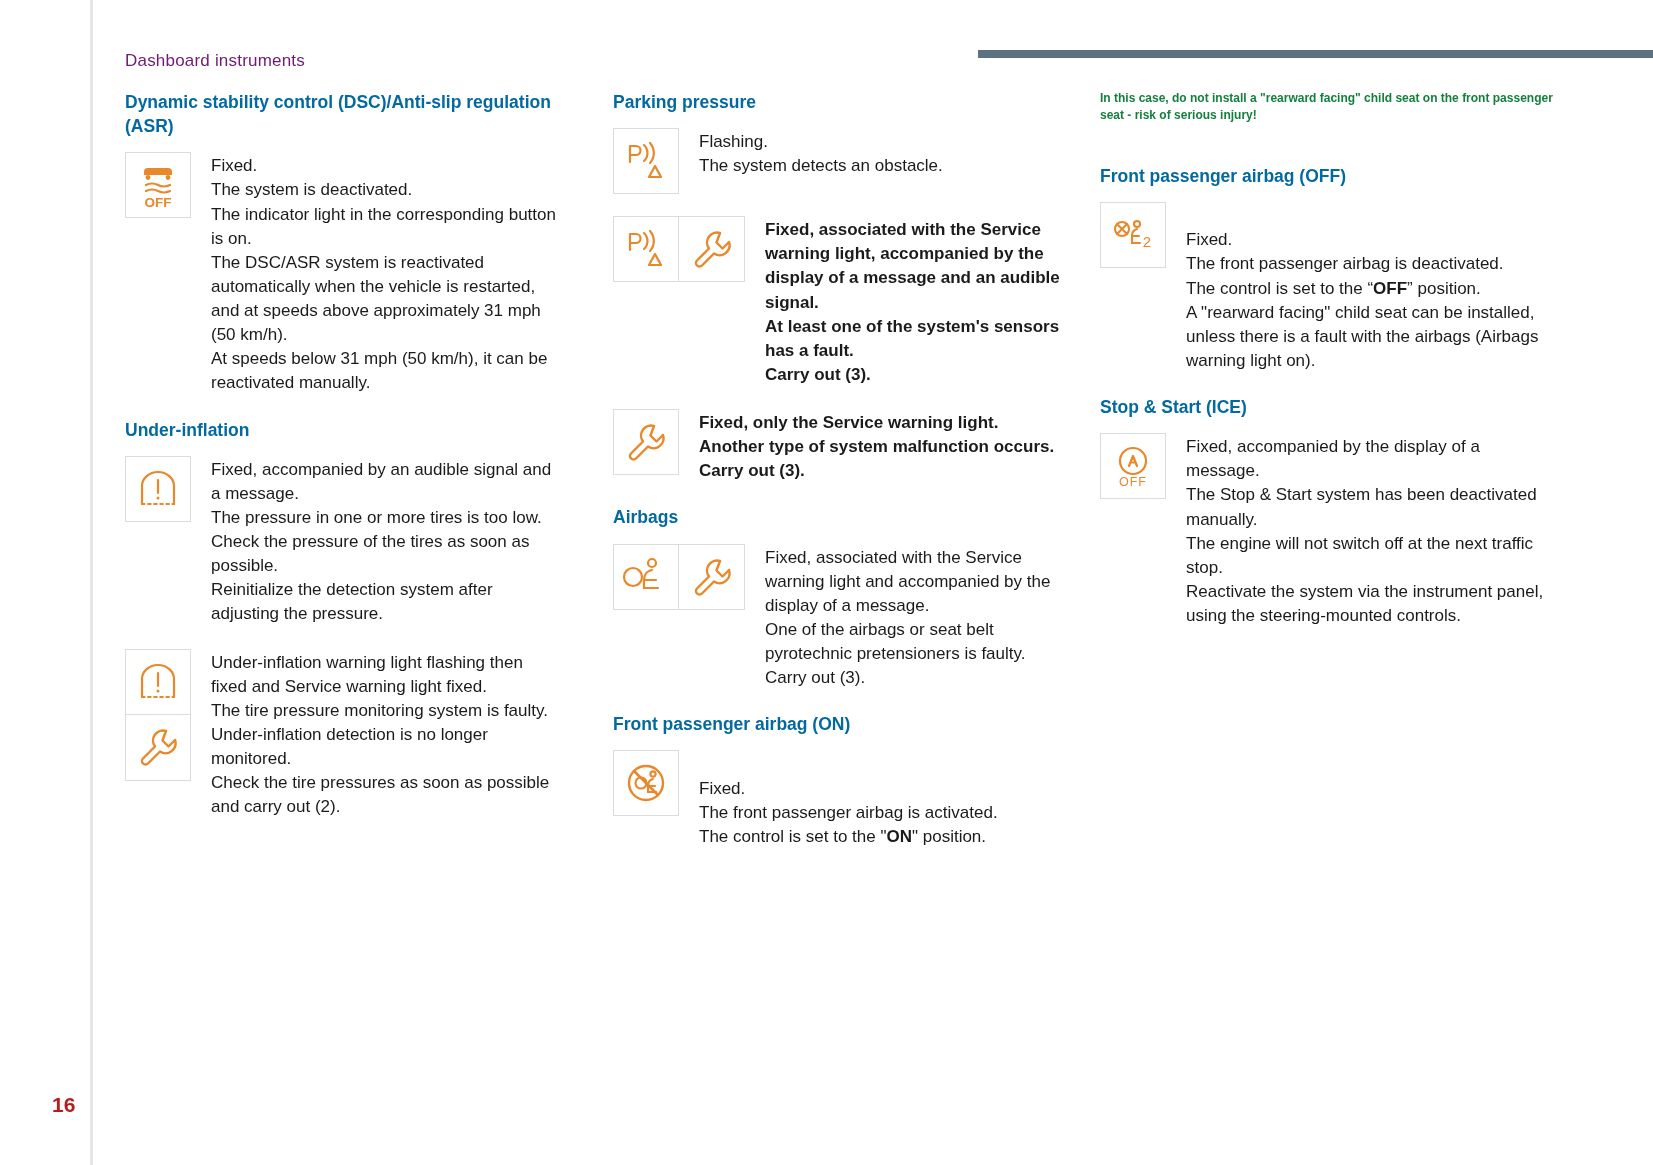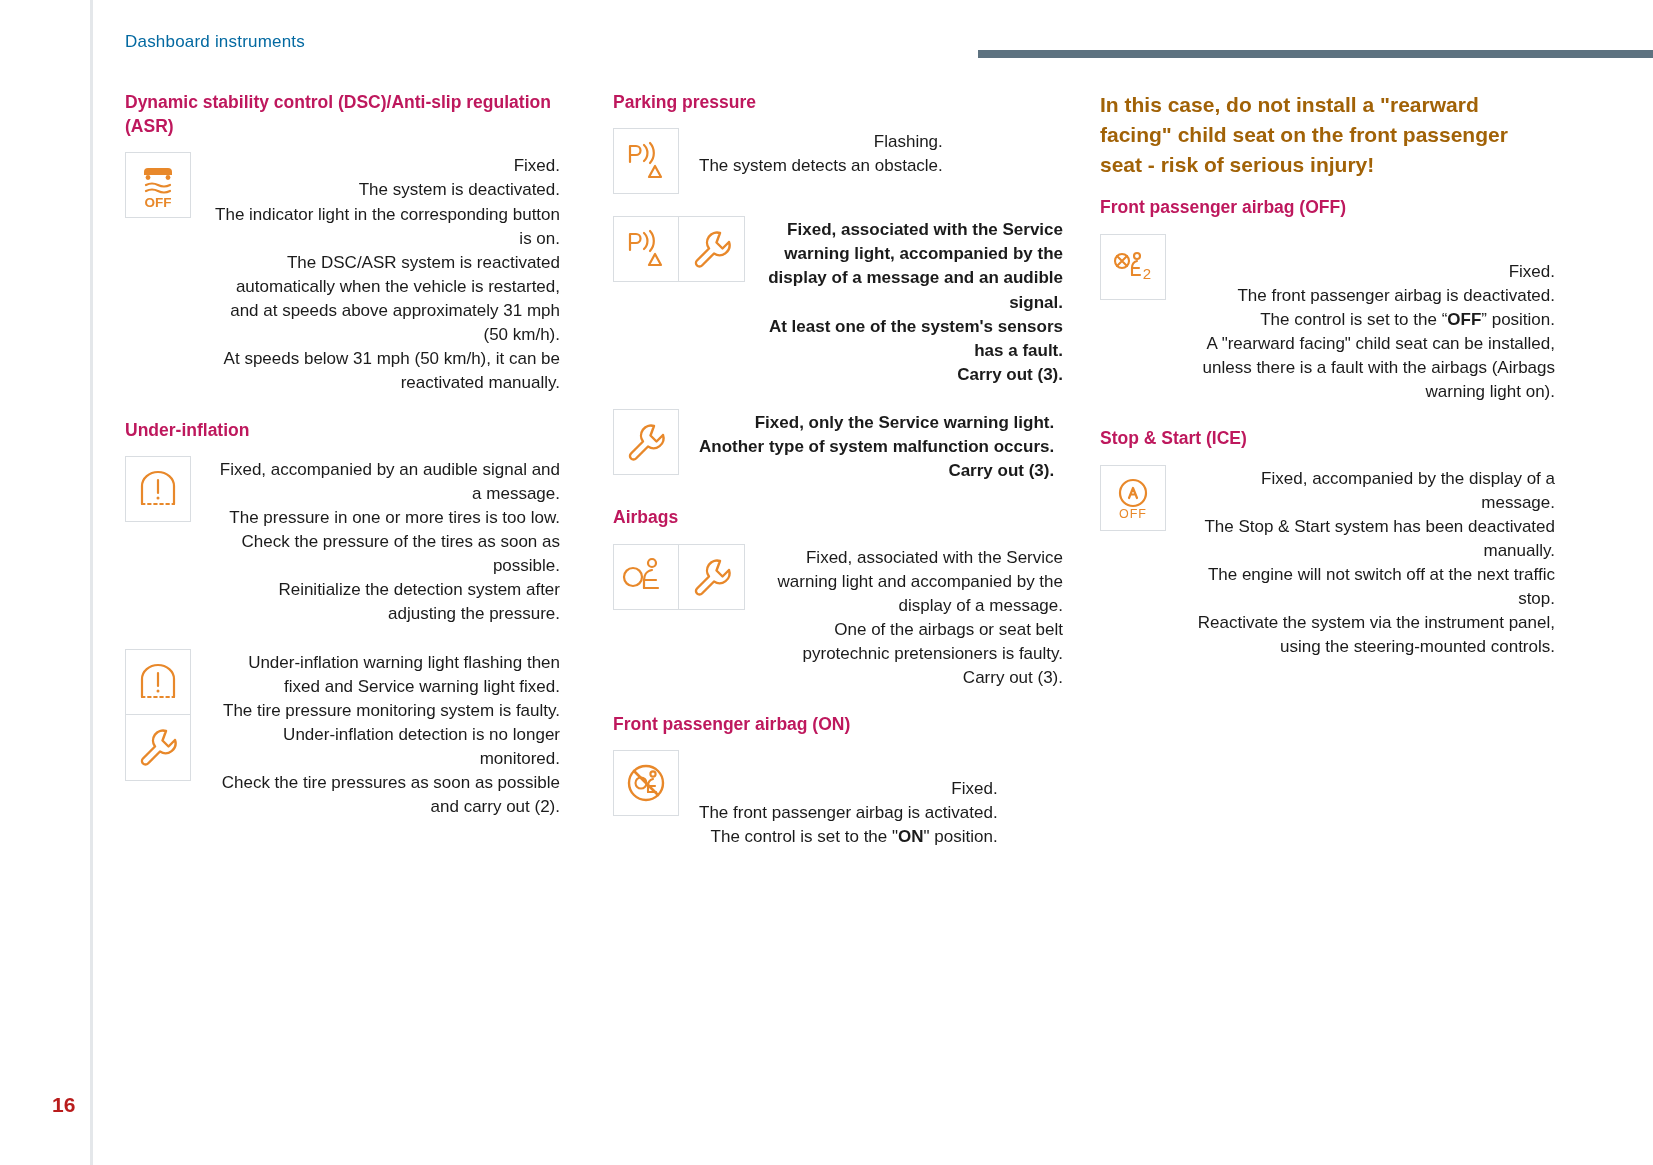--- a/index.html
+++ b/index.html
@@ -12,24 +12,24 @@
     height: 1165px;
     position: relative;
     font-family: "Liberation Sans", sans-serif;
     color: #1b1b1b;
     overflow: hidden;
   }
 
   
   .page-header {
     position: absolute;
-    top: 32px;
+    top: 51px;
     left: 125px;
     font-size: 17px;
-    color: #0369a1;
+    color: #701a75;
     letter-spacing: 0.2px;
   }
   .header-rule {
     position: absolute;
     top: 50px;
     left: 978px;
     width: 675px;
     height: 8px;
     background: #5d7280;
   }
@@ -55,21 +55,21 @@
     position: absolute;
     top: 90px;
   }
   .col-1 { left: 125px;  width: 435px; }
   .col-2 { left: 613px;  width: 450px; }
   .col-3 { left: 1100px; width: 455px; }
 
   h2.section-title {
     font-size: 17.5px;
     font-weight: bold;
-    color: #be185d;
+    color: #0369a1;
     margin: 0 0 14px 0;
     line-height: 1.38;
   }
   h2.section-title.spaced { }
 
   .entry {
     display: flex;
     align-items: flex-start;
     margin-bottom: 22px;
   }
@@ -97,28 +97,28 @@
     background: #fff;
   }
   .icon-box + .icon-box { border-left: none; }
 
   .icon-col {
     display: flex;
     flex-direction: column;
   }
   .icon-col .icon-box + .icon-box { border-left: 1px solid #d9dde1; border-top: none; }
 
-  .ind { margin-left: 20px; text-align: right; }
+  .ind { margin-left: 20px; }
 
   .warn-bold {
-    font-size: 21px;
+    font-size: 12px;
     font-weight: bold;
     line-height: 1.42;
-    color: #a16207;
-    margin: 0 0 16px 0;
+    color: #15803d;
+    margin: 0 0 40px 0;
   }
 
   .nb { font-weight: bold; }
 
   
   .mt6 { margin-top: 6px; }
   .mt10 { margin-top: 10px; }
   .mt14 { margin-top: 14px; font-weight: bold; }
 
   svg { display: block; }

